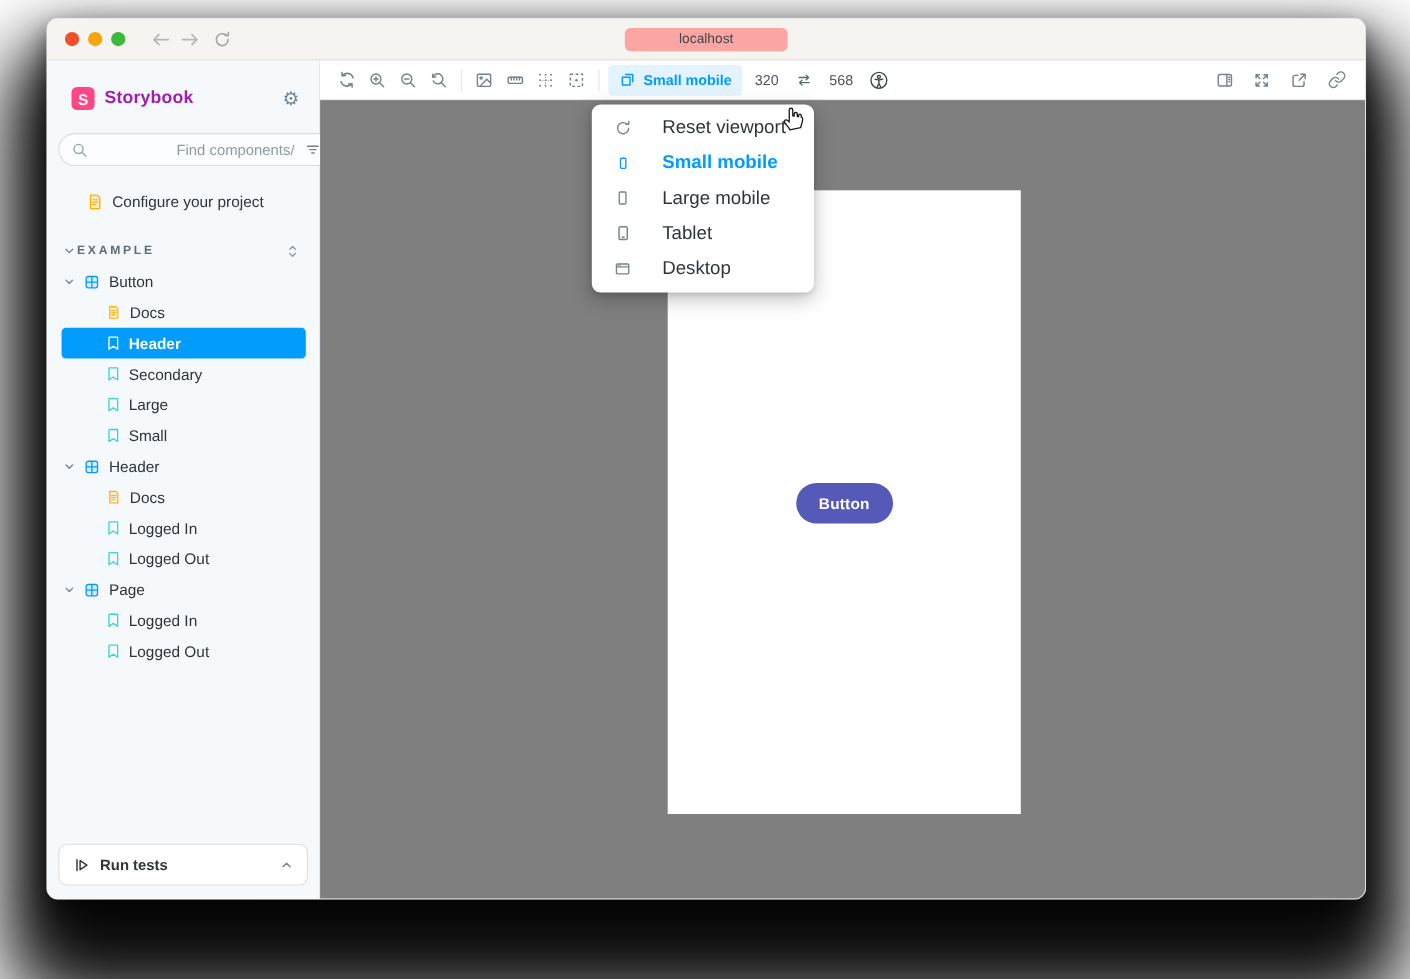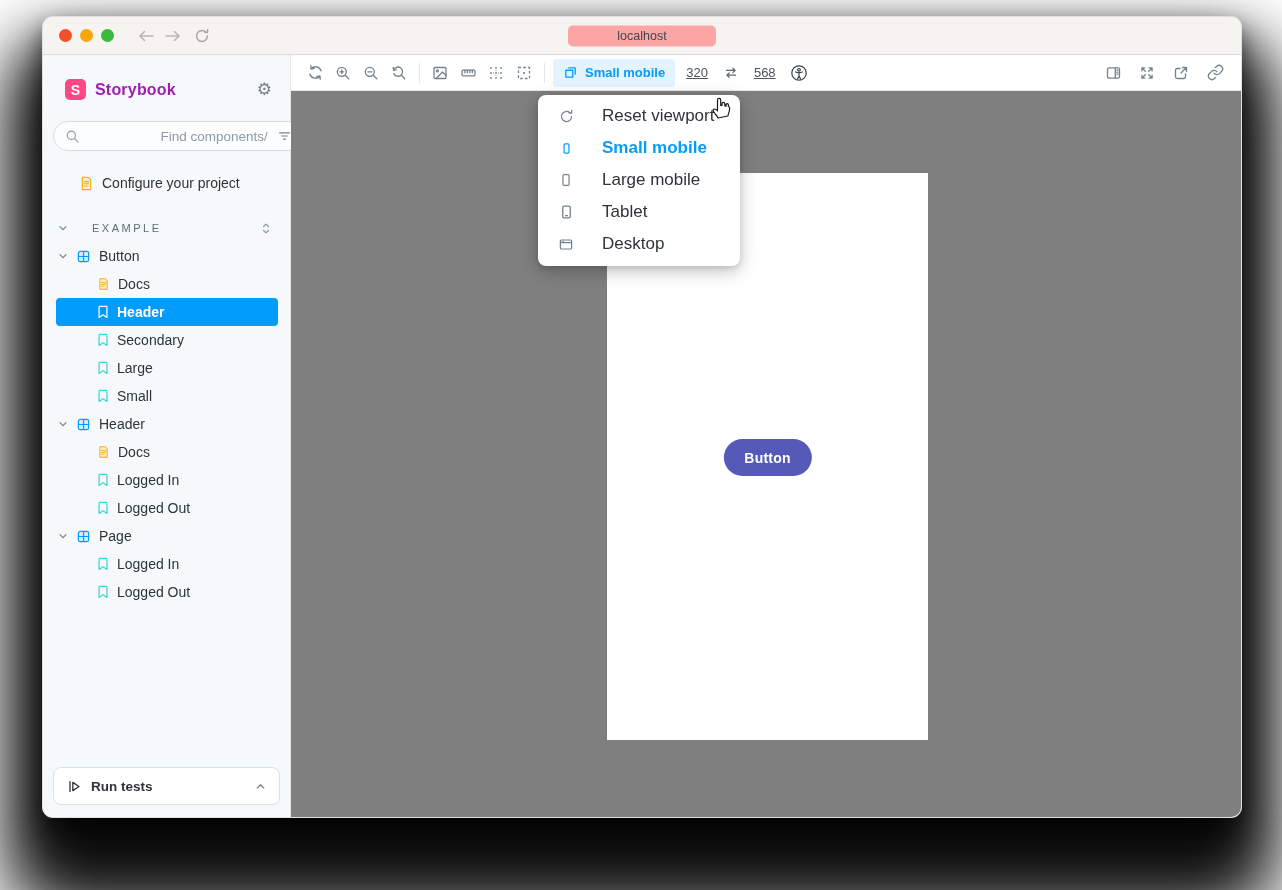--- a/index.html
+++ b/index.html
@@ -64,21 +64,21 @@
   .searchbox input::placeholder { color:#8d9aa5; }
   .search-slash { font-size:13px; color:#8d9aa5; margin-right:9px; }
   .plusbtn {
     width:32px; height:30px; flex:none; border:1px solid #d4dde4; border-radius:8px;
     background:#fcfdfe; color:#73828c; display:flex; align-items:center; justify-content:center;
   }
 
   .sb-row { height:28px; display:flex; align-items:center; margin:0 12px 0 13px; border-radius:4px; }
   .sb-config { margin-top:18px; padding-left:23px; gap:8px; }
   .sb-section { margin-top:17px; padding-left:1px; color:#60676e; }
-  .sb-section .sec-label { font-size:11px; font-weight:normal; letter-spacing:2.5px; margin-left:23px; color:#5f6b75; }
+  .sb-section .sec-label { font-size:11px; font-weight:bold; letter-spacing:2.5px; margin-left:1px; color:#5f6b75; }
   .sb-section .sec-expand { margin-left:auto; margin-right:5px; color:#8d9aa5; }
   .sb-group { padding-left:1px; gap:7px; }
   .sb-group .glabel { margin-left:1px; }
   .sb-story { padding-left:41px; gap:8px; }
   .sb-story.active { background:#029cfd; color:#fff; font-weight:bold; }
   .chev { color:#73828c; flex:none; }
   .icon-comp { color:#029cfd; flex:none; }
   .icon-doc { color:#ffae00; flex:none; }
   .icon-book { color:#37d5d3; flex:none; }
   .sb-story.active .icon-book { color:#ffffff; }
@@ -100,21 +100,21 @@
   .tbtn {
     width:28px; height:28px; border-radius:4px; color:#73828c;
     display:flex; align-items:center; justify-content:center; flex:none;
   }
   .tb-divider { width:1px; height:20px; background:#e6e6e6; margin:0 6px; flex:none; }
   .viewport-btn {
     height:28px; border-radius:4px; background:#e3f3ff; color:#029cfd;
     display:flex; align-items:center; gap:7px; padding:0 10px; margin:0 2px;
     font-size:13px; font-weight:bold; flex:none;
   }
-  .dim { font-size:13px; color:#4b545c; margin:0 9px; flex:none;text-decoration:underline; }
+  .dim { font-size:13px; color:#4b545c; margin:0 9px; flex:none; }
   .swap { color:#5c6870; }
   .a11y { color:#3a434b; }
   .tb-right { margin-left:auto; display:flex; align-items:center; gap:6px; }
 
   .canvas { flex:1; background:#7f7f7f; position:relative; min-height:0; }
   .phone-frame {
     position:absolute; left:316px; top:82px; width:321px; height:567px; background:#ffffff;
   }
   .story-button {
     position:absolute; left:50%; top:266px; transform:translateX(-50%);

